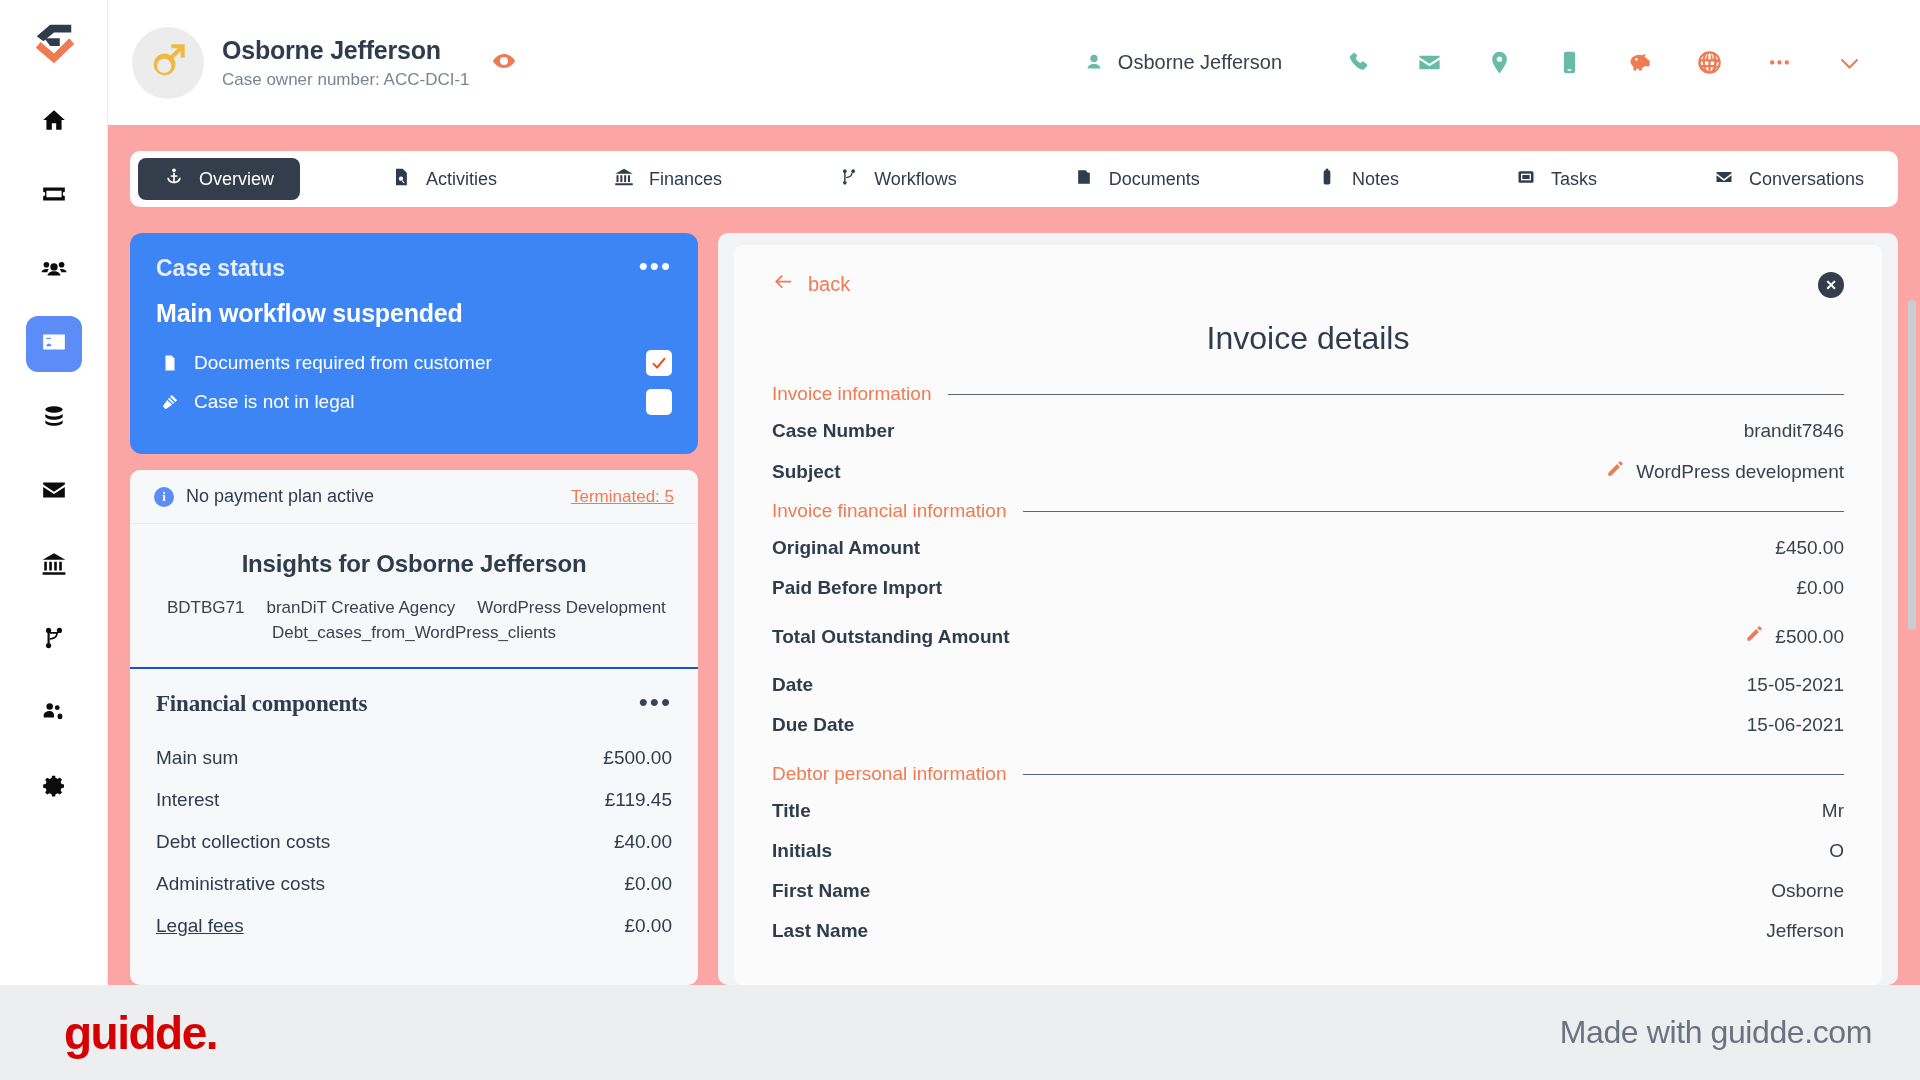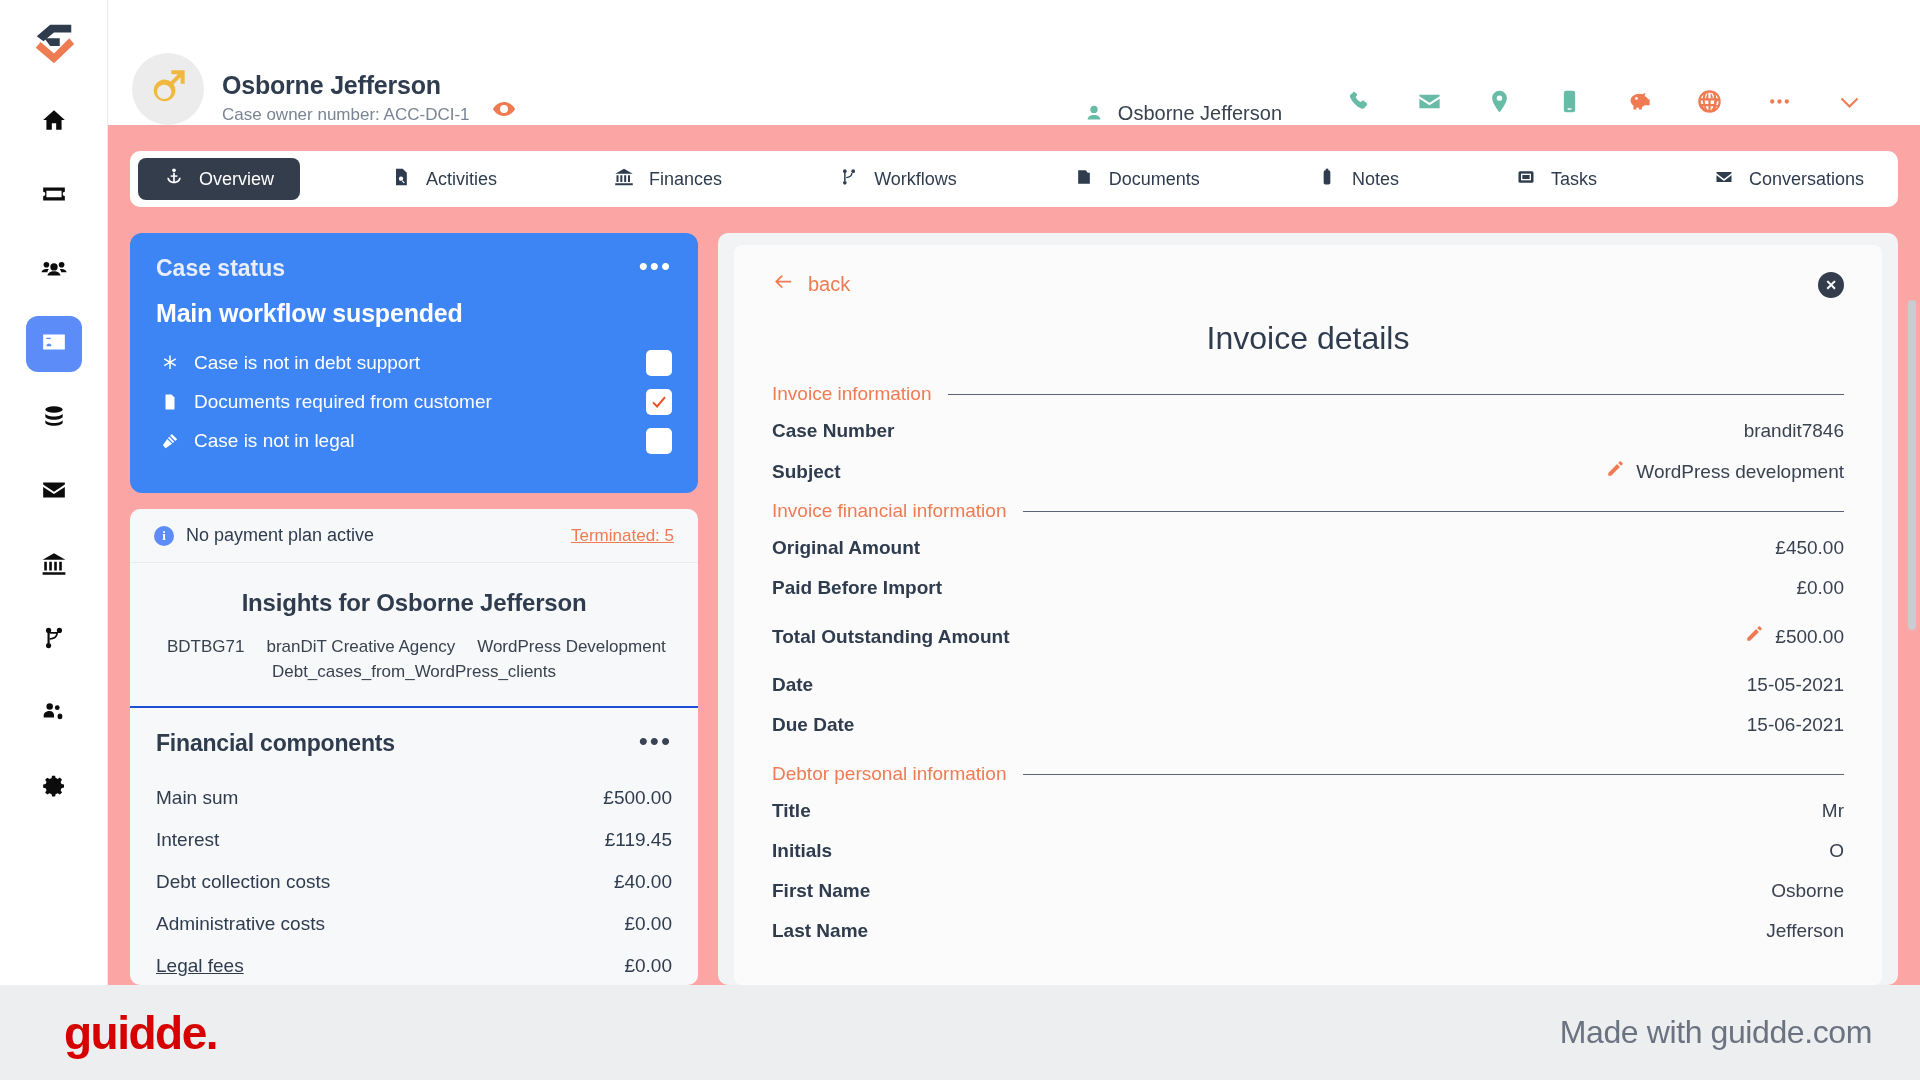--- a/index.html
+++ b/index.html
@@ -43,21 +43,21 @@
     display: flex; flex-direction: column;
     height: 985px;
     min-width: 0;
     position: relative;
   }
 
   
   .topbar {
     height: 125px;
     background: #ffffff;
-    display: flex; align-items: flex-end;
+    display: flex; align-items: center;
     padding: 0 36px 0 24px;
     flex: 0 0 125px;
   }
   .avatar {
     width: 72px; height: 72px; border-radius: 50%;
     background: #ececec;
     display:flex; align-items:center; justify-content:center;
     flex: 0 0 72px;
   }
   .avatar svg { width: 40px; height: 40px; fill:#f0b840; }
@@ -161,21 +161,21 @@
   .pp-row .pp-txt { font-size: 18px; color:#2f3c4e; margin-left: 12px; }
   .pp-row .pp-link { margin-left:auto; font-size: 17px; color:#ef7b53; text-decoration: underline; cursor:pointer;}
 
   .insights { padding: 26px 26px 22px 26px; text-align:center; border-bottom:2px solid #1d4ed8;}
   .insights h3 { font-size: 24px; color:#2f3c4e; font-weight:bold; letter-spacing:-0.2px;}
   .chips { margin-top: 18px; font-size: 17px; color:#39424f; line-height: 1.45;}
   .chips span { margin: 0 11px; white-space: nowrap; text-align: center;}
 
   .fin { padding: 22px 26px 0 26px; }
   .fin-head { display:flex; align-items:flex-start; justify-content:space-between; margin-bottom: 20px;}
-  .fin-head h3 { font-size: 23px; color:#2f3c4e; font-weight:bold; letter-spacing:-0.2px;}
+  .fin-head h3 { font-size: 23px; color:#2f3c4e; font-weight:bold; letter-spacing:-0.2px;font-family:Liberation Serif, serif;}
   .fin-head .dots { color:#3a4354;}
   .fin-row { display:flex; justify-content:space-between; font-size: 19px; color:#2f3c4e; padding: 10px 0;}
   .fin-row .k.link { text-decoration: underline; cursor:pointer;}
 
   
   .detail-outer {
     background: #f2f3f5;
     border-radius: 10px;
     flex: 1 1 auto;
     min-width: 0;
@@ -505,29 +505,20 @@
 
         <div class="colL">
 
           <div class="status-card">
             <div class="status-head">
               <div class="status-title">Case status</div>
               <div class="dots">•••</div>
             </div>
             <div class="status-main">Main workflow suspended</div>
 
-            <div class="status-row">
-              <span class="ico">
-                <svg viewBox="0 0 24 24">
-                    <path d="M11 2h2v7.2l6.2-3.6 1 1.7L14 11l6.2 3.7-1 1.7L13 12.8V20h-2v-7.2L4.8 16.4l-1-1.7L10 11 3.8 7.3l1-1.7L11 9.2z"></path>
-                  </svg>
-              </span>
-              <span class="txt">Case is not in debt support</span>
-              <span class="cbx"></span>
-            </div>
 
             <div class="status-row">
               <span class="ico">
                 <svg viewBox="0 0 24 24">
                     <path d="M6 2h8l4 4v16H6z"></path>
                   </svg>
               </span>
               <span class="txt">Documents required from customer</span>
               <span class="cbx">
                 <svg viewBox="0 0 24 24">

